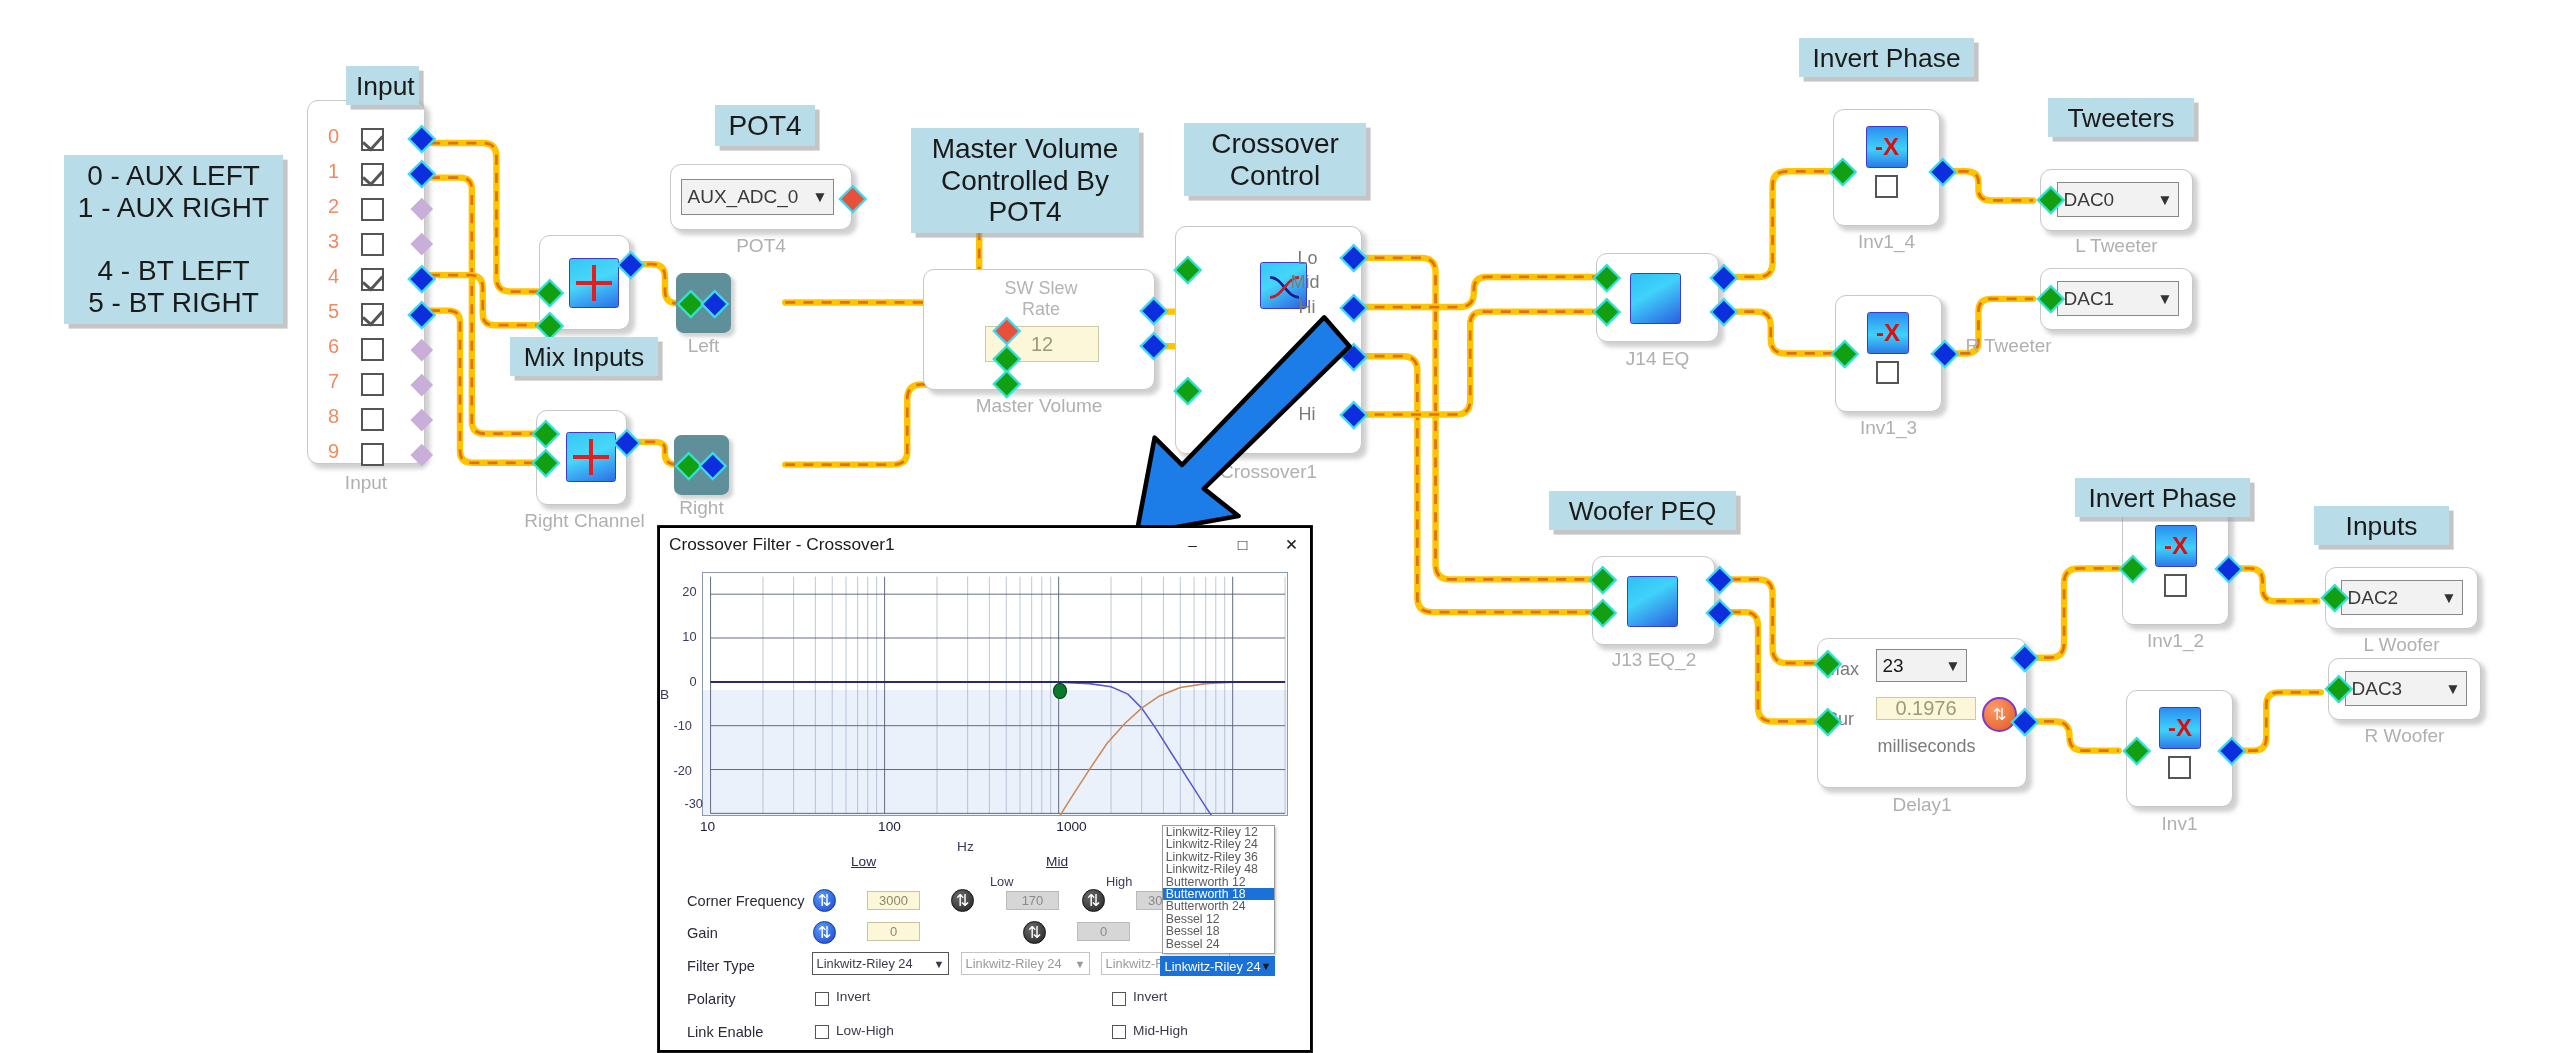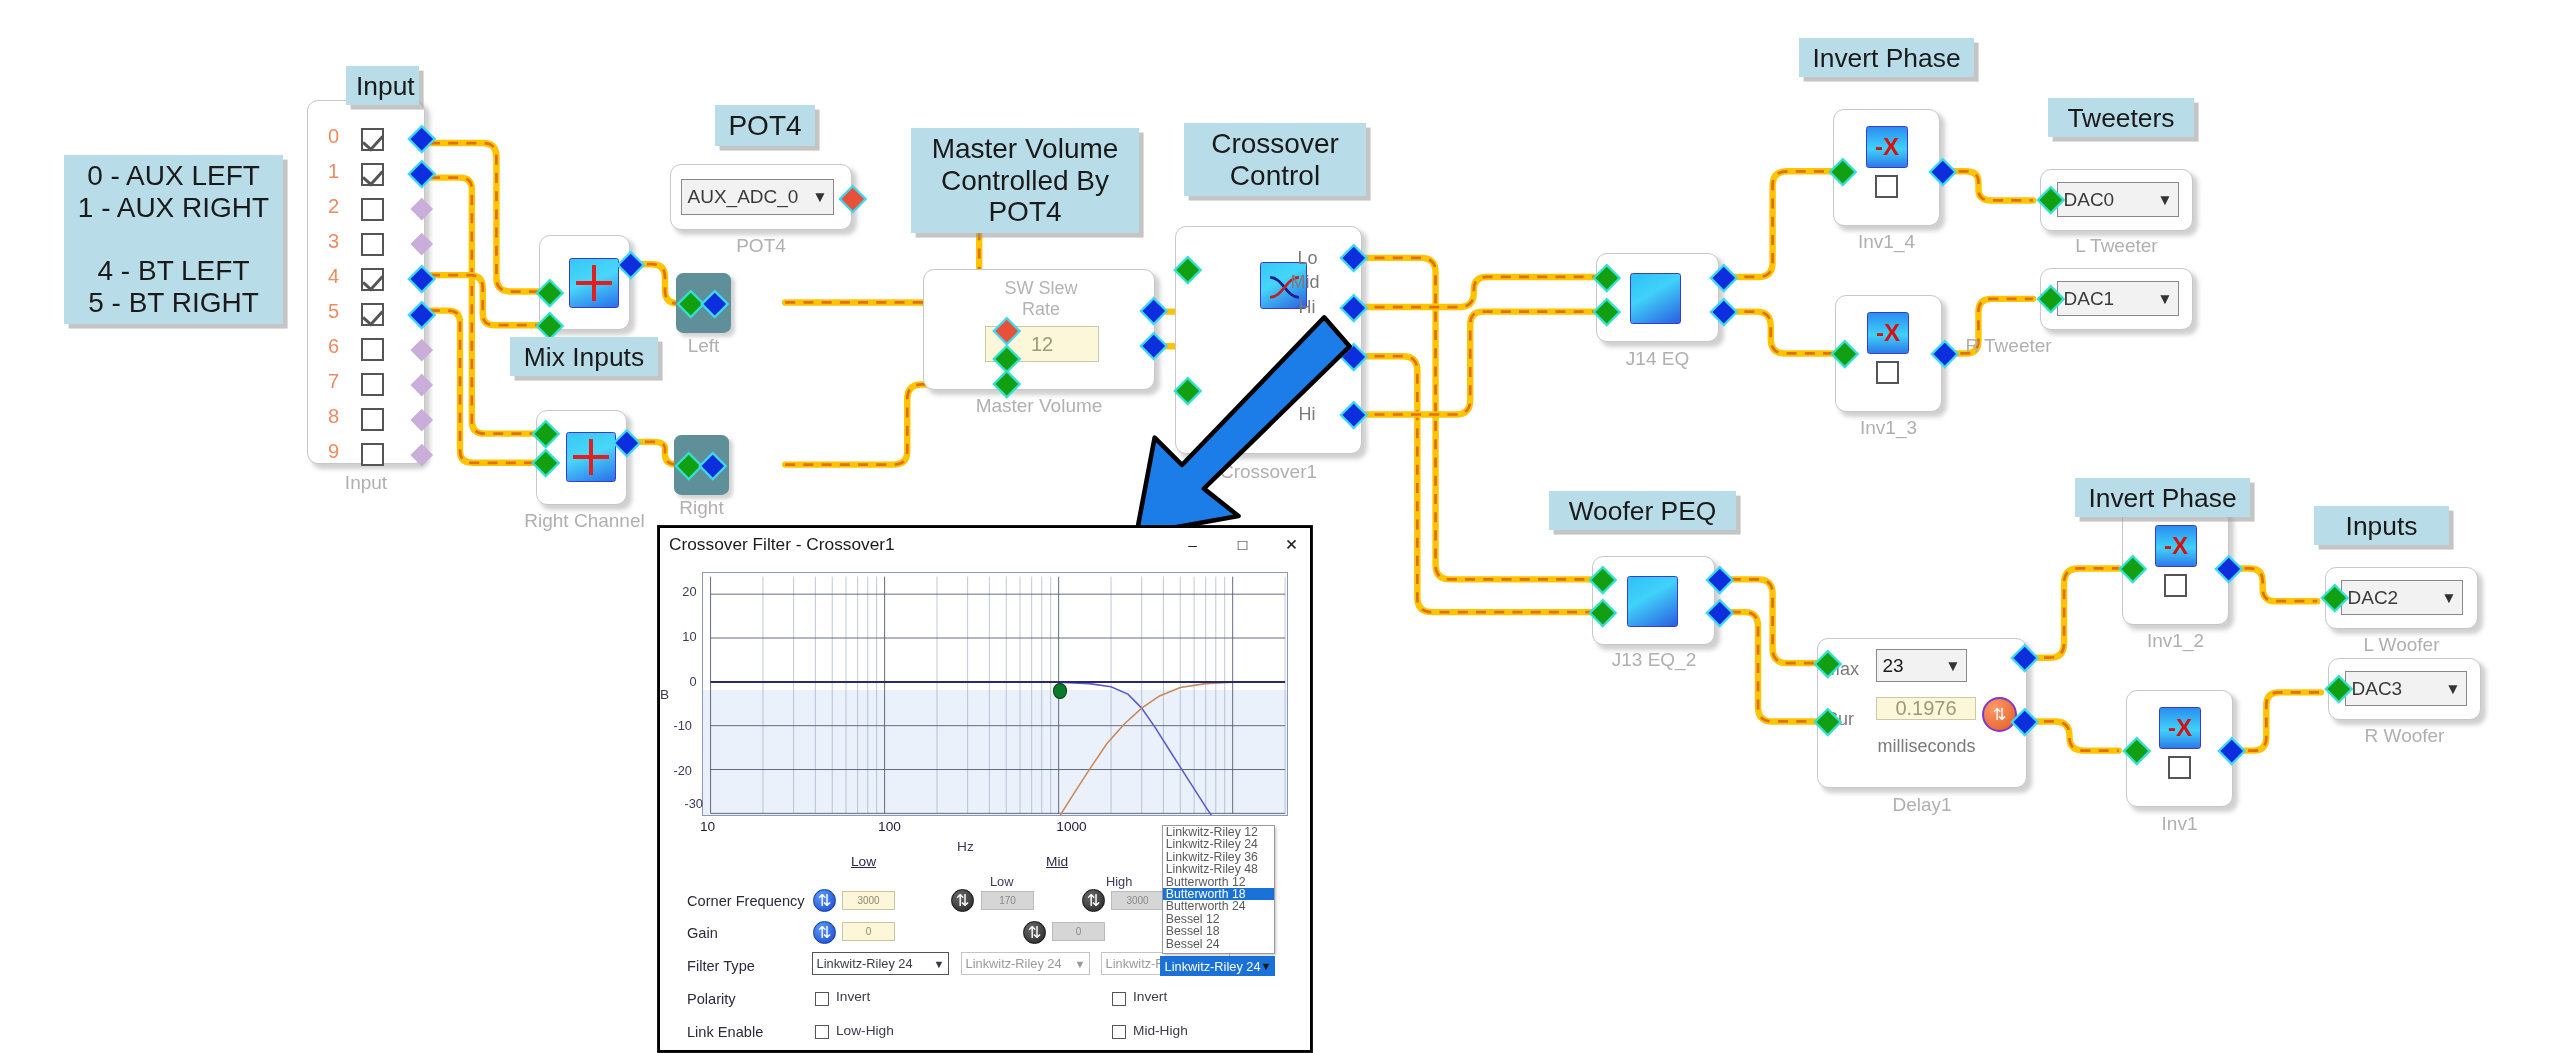--- a/index.html
+++ b/index.html
@@ -101,21 +101,21 @@
   #dlg .wbtn{ position:absolute; top:5.5px; width:27px; height:22px; color:#222; font-size:15.5px;
               display:flex; align-items:center; justify-content:center;}
   .plot{ position:absolute; background:#fff; border:0.9px solid #8a9ab5; overflow:hidden;}
   .plotfill{ position:absolute; left:0; right:0; background:#eaf1fb; }
   .ytick{ position:absolute; font-size:12.8px; color:#3a3a5a; text-align:right; width:31px;}
   .xtick{ position:absolute; font-size:13.7px; color:#1b1b3a; text-align:center; width:55px;}
   .axlab{ position:absolute; font-size:13.7px; color:#3a3a5a;}
   .grp{ position:absolute; font-size:13.7px; color:#2a2a4a; text-decoration:underline;}
   .grp2{ position:absolute; font-size:12.8px; color:#3a3a5a;}
   .rlab{ position:absolute; font-size:14.6px; color:#2a2a3a; white-space:nowrap;}
-  .sbox{ position:absolute; font-size:10px; display:flex; align-items:center; justify-content:center;}
+  .sbox{ position:absolute; font-size:13px; display:flex; align-items:center; justify-content:center;margin-left:25px;}
   .sbox.yel{ background:#fbf7d8; border:0.9px solid #c8c4a0; color:#8a8a6a;}
   .sbox.gry{ background:#d6d6d6; border:0.9px solid #bbb; color:#8a8a8a;}
   .ftsel{ position:absolute; font-size:12.8px; display:flex; align-items:center; padding:0 3.6px;
           background:#fff; border:0.9px solid #9a9a9a; color:#3a3a4a; white-space:nowrap;}
   .ftsel.dis{ color:#9a9a9a; border-color:#c4c4c4;}
   .ftsel.sel{ background:#1a72d8; color:#fff; border:0.9px solid #1a72d8;}
   .ftsel .cv{ margin-left:auto; font-size:11px;}
   .dcb{ position:absolute; width:13.7px; height:13.7px; border:1.5px solid #555; background:#fff;}
   .dcl{ position:absolute; font-size:13.7px; color:#3a3a4a; white-space:nowrap;}
   #ddlist{ position:absolute; background:#fff; border:0.9px solid #9a9a9a; z-index:70;

